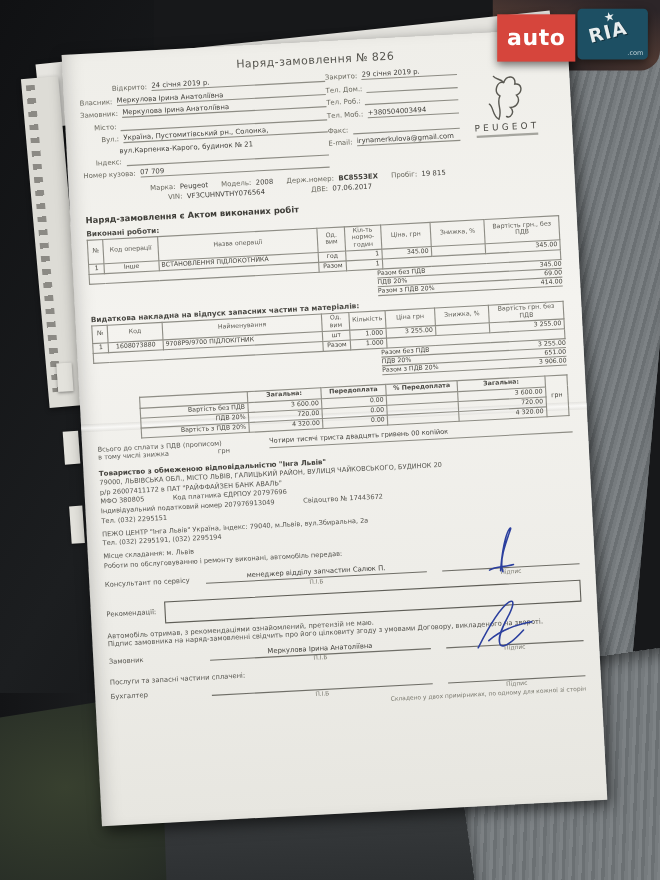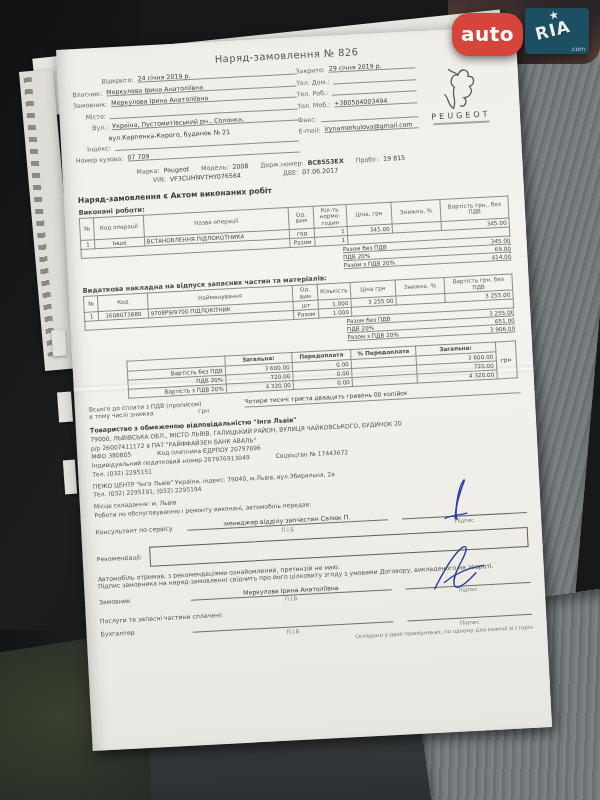--- a/index.html
+++ b/index.html
@@ -103,21 +103,21 @@
   .sig-sub{font-size:5.4px;color:#7a796f;margin-top:.5px;}
   .reco-row{display:flex;align-items:center;margin-top:7px;}
   .reco-box{flex:1;height:18px;border:.8px solid #5f5e57;margin-left:8px;}
   .note{margin-top:6px;}
   .copies{text-align:right;font-size:5.4px;color:#7a796f;margin-top:2px;}
   .sig-svg{position:absolute;pointer-events:none;}
   
   .wm{position:absolute;left:452px;top:8px;display:flex;align-items:flex-start;
     filter:drop-shadow(0 3px 4px rgba(0,0,0,.55));}
   .wm-auto{background:#d6453c;color:#fff;font-weight:bold;font-size:20px;
-    padding:9px 9px 10px;border-radius:17px;margin-top:5px;letter-spacing:.5px;}
+    padding:9px 9px 10px;border-radius:0;margin-top:5px;letter-spacing:.5px;}
   .wm-ria{background:#1d4f63;width:64px;height:46px;border-radius:4px;position:relative;
     margin-left:2px;color:#e8edee;}
   .wm-star{position:absolute;left:24px;top:1px;font-size:11px;transform:rotate(-14deg);}
   .wm-ria-text{position:absolute;left:10px;top:12px;font-size:17px;font-weight:bold;
     transform:rotate(-14deg);letter-spacing:1px;text-shadow:1px 1px 0 rgba(0,0,0,.4);}
   .wm-com{position:absolute;right:4px;bottom:2px;font-size:6px;color:#bfd2d8;}
 </style>
 </head>
 <body>
 

